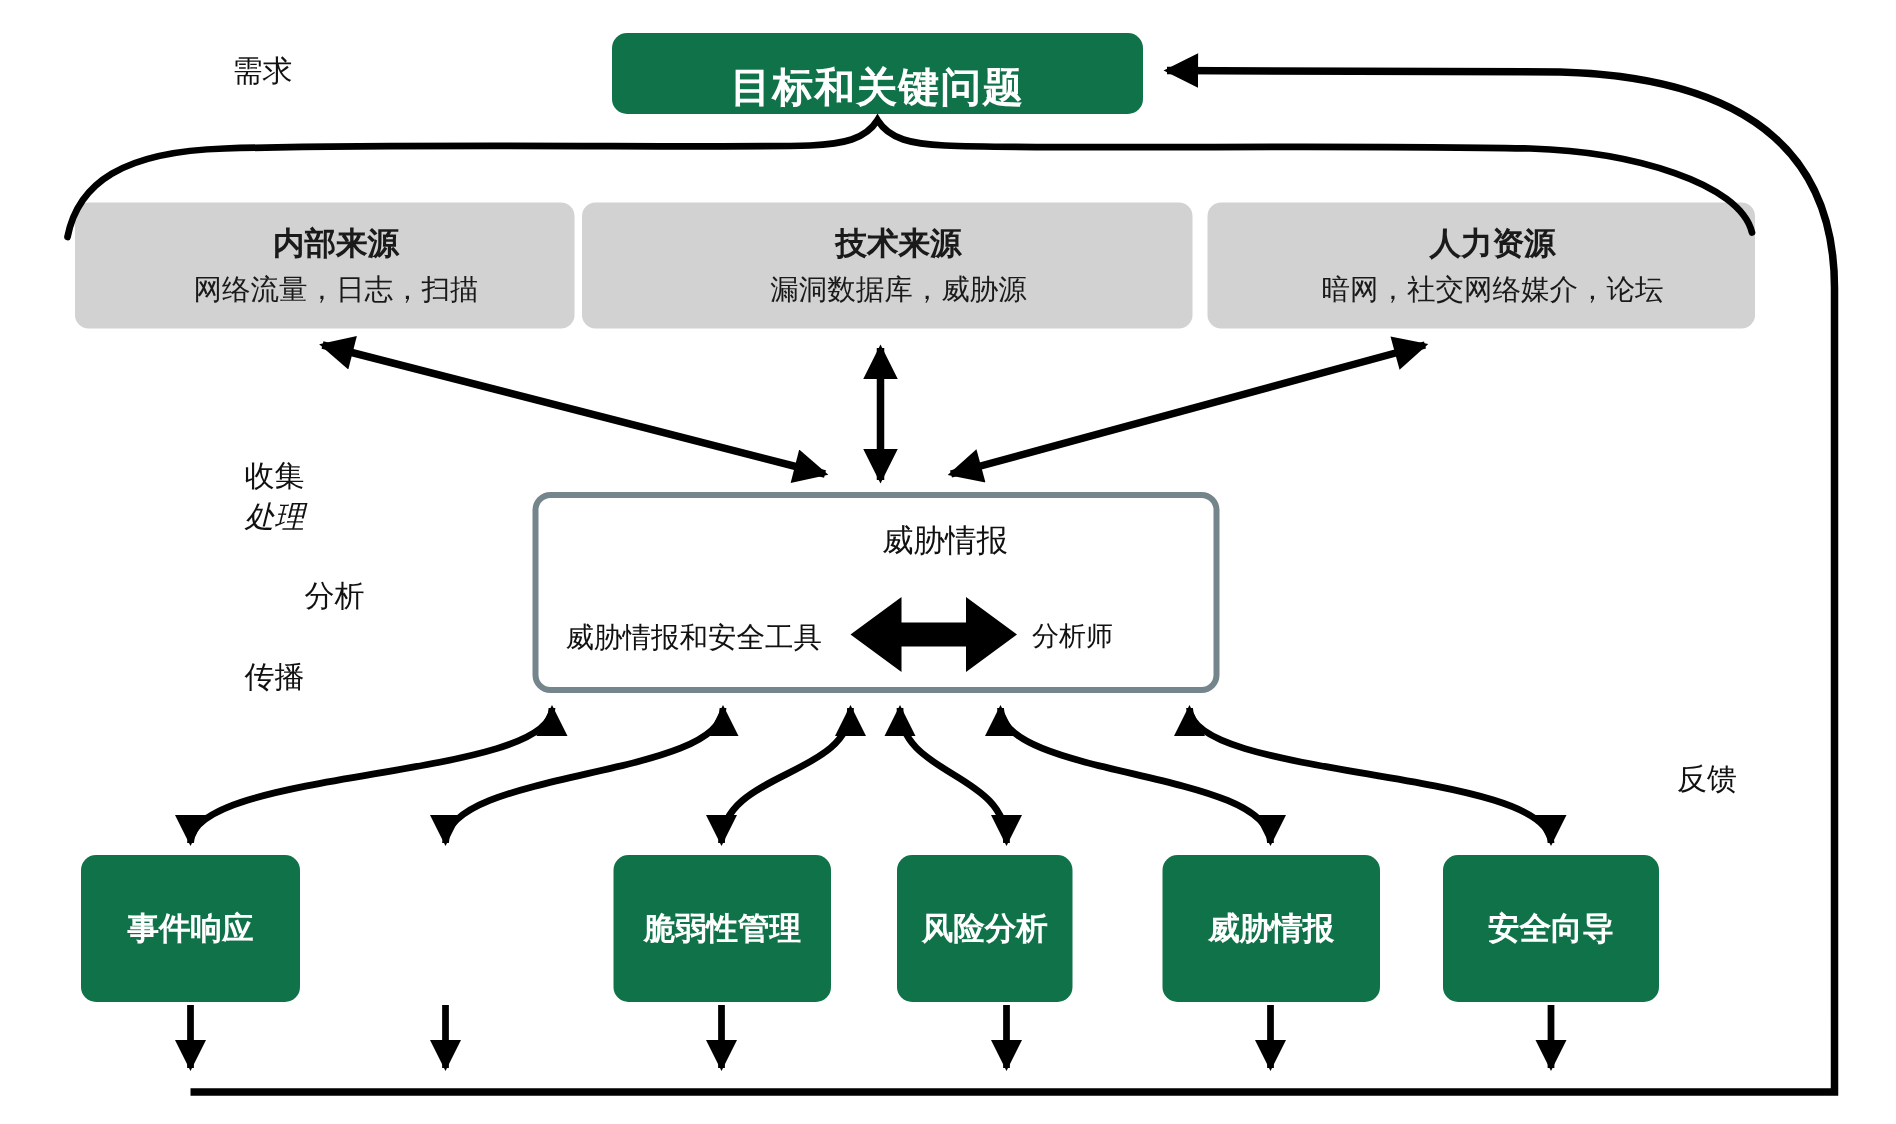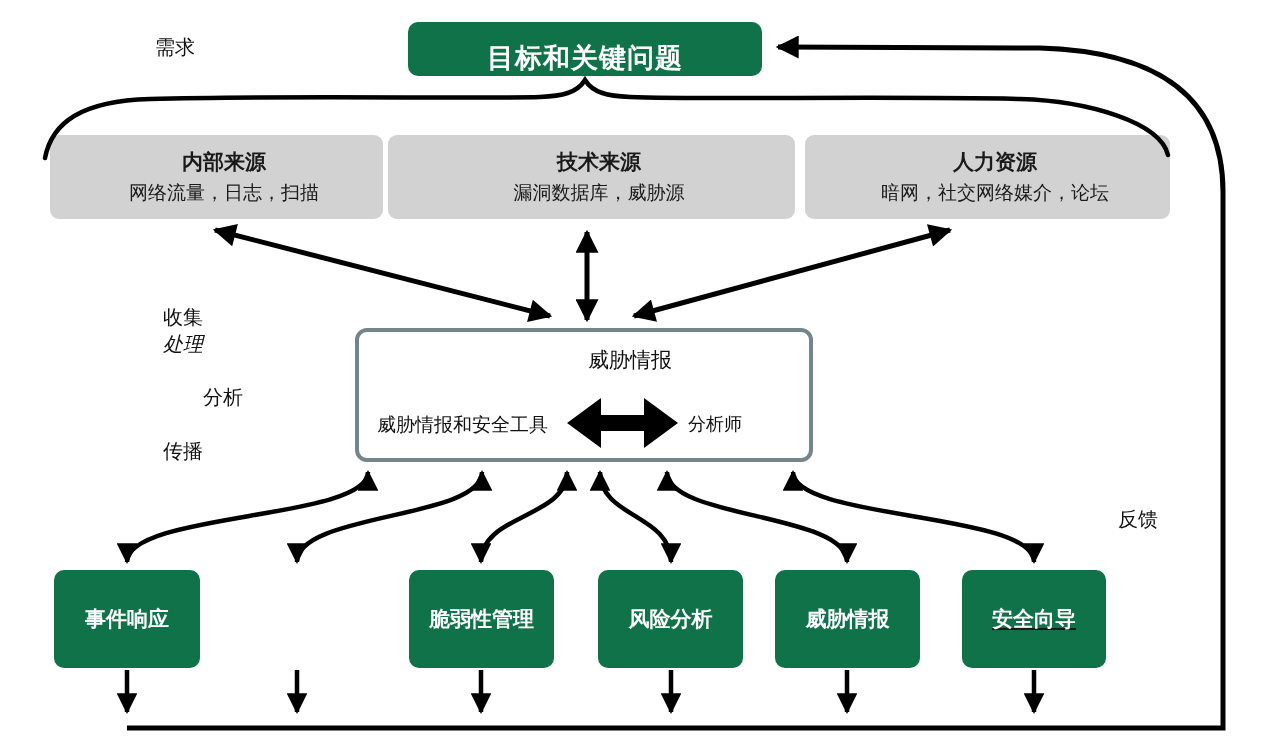--- a/index.html
+++ b/index.html
@@ -37,23 +37,23 @@
   .intel-right{left:688px;top:412px;font-size:18px;color:#111;z-index:3;}
 
   .consumer-box{
     top:570px;height:98px;background:#107249;border-radius:10px;z-index:2;
     display:flex;align-items:center;justify-content:center;
   }
   .consumer-box span{color:#ffffff;font-size:21px;font-weight:bold;}
   .c1{left:54px;width:146px;}
   .c2{left:225px;width:145px;}
   .c3{left:409px;width:145px;}
-  .c4{left:598px;width:145px;}
+  .c4{left:598px;width:117px;}
   .c5{left:775px;width:145px;}
-  .c6{left:962px;width:144px;text-decoration:underline;}
+  .c6{left:962px;width:144px;}
 </style>
 </head>
 <body>
 
 <div class="canvas">
 
   <div class="abs goal-box">
     <span>目标和关键问题</span>
   </div>
 

